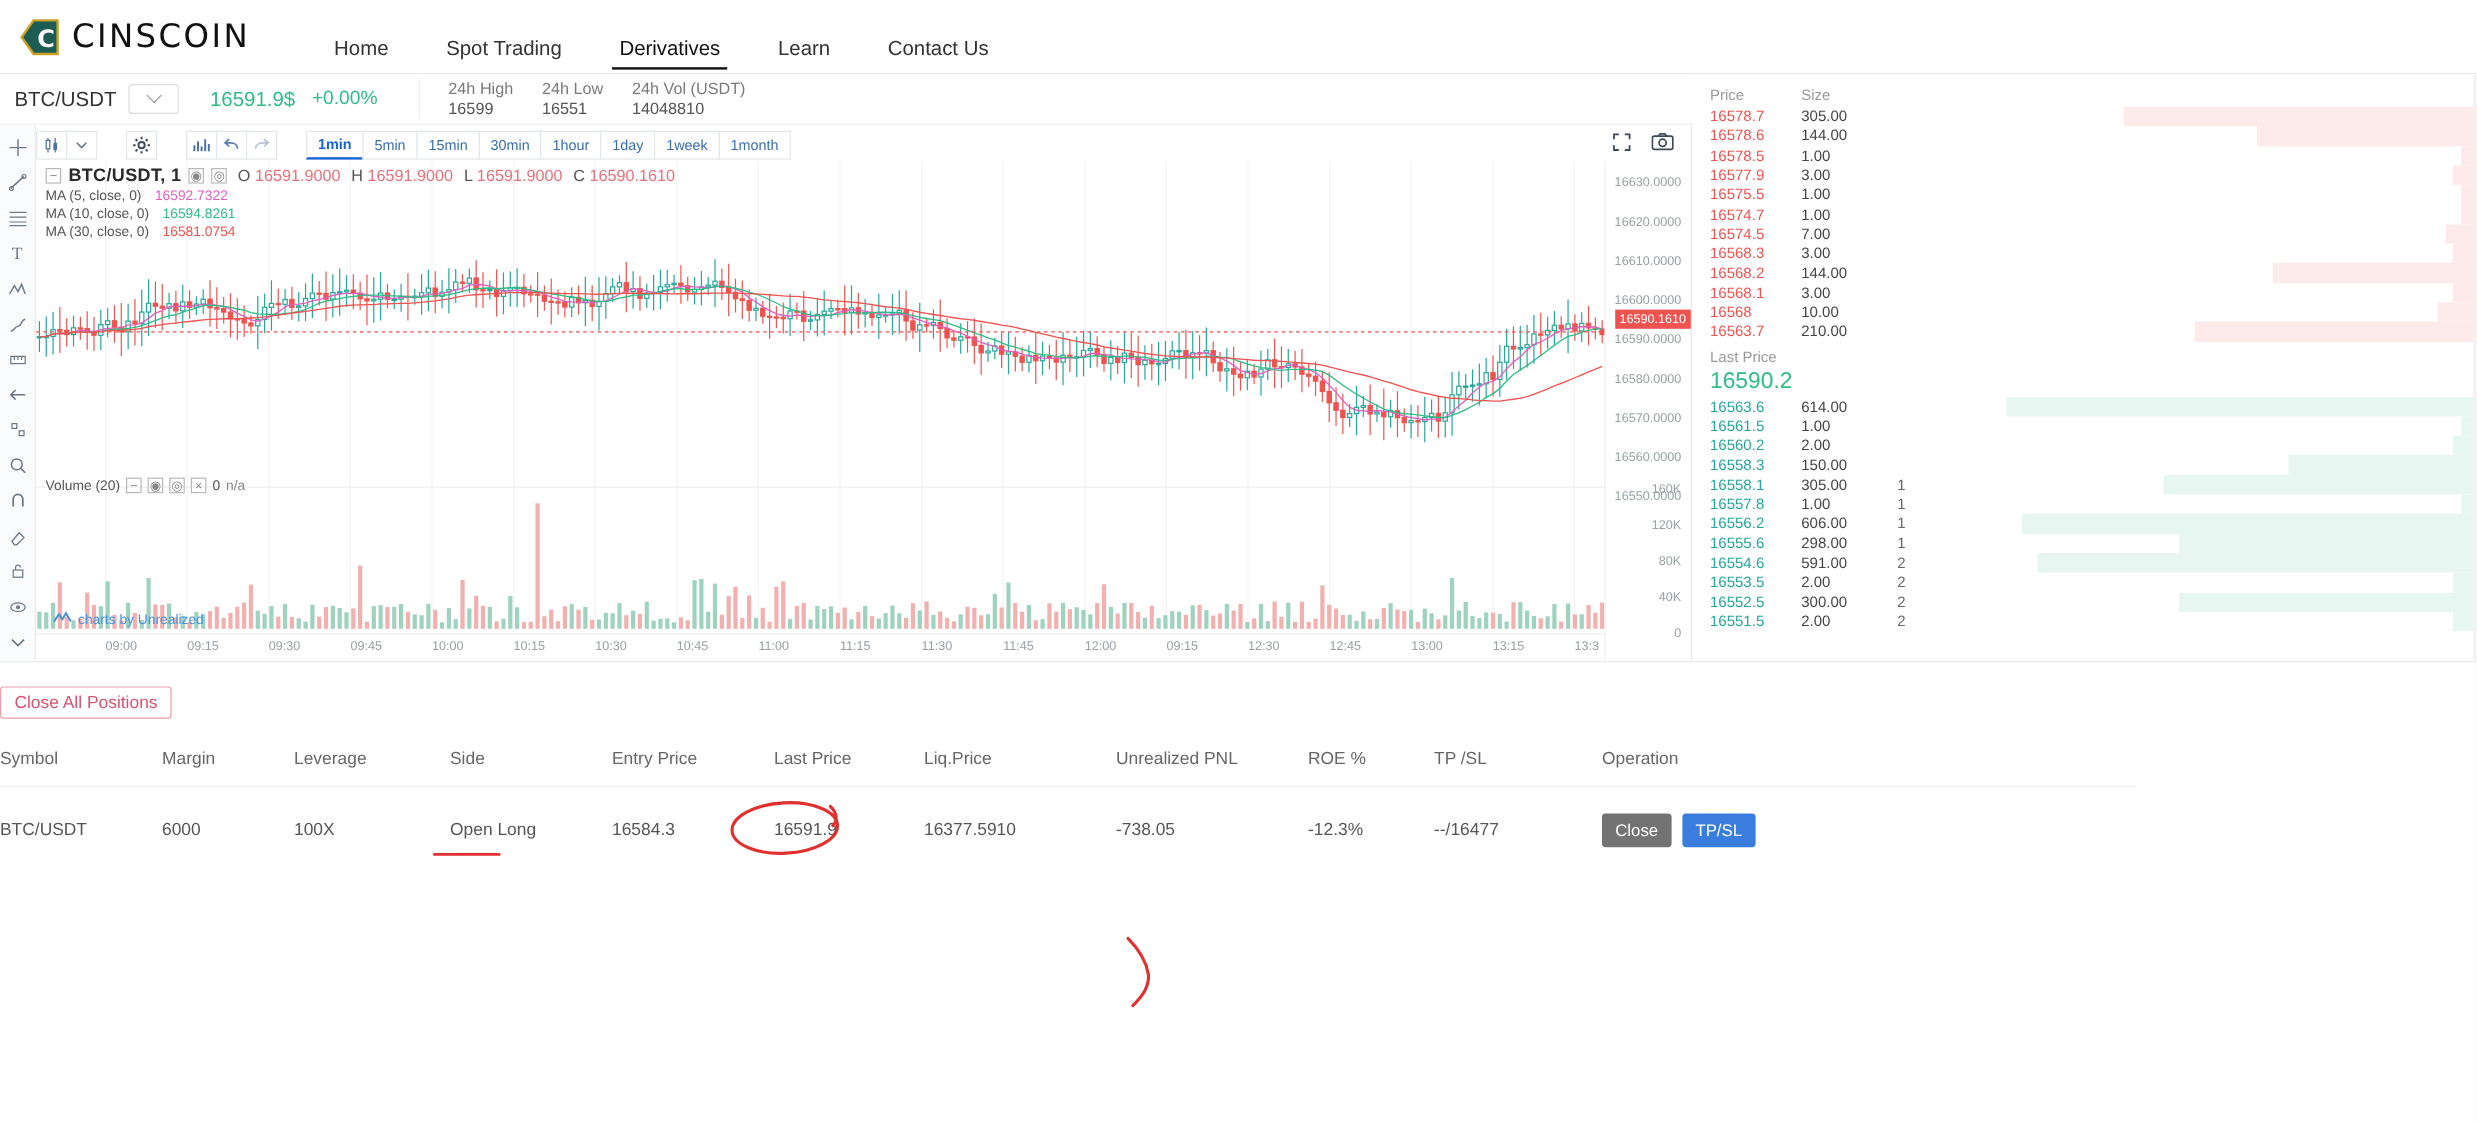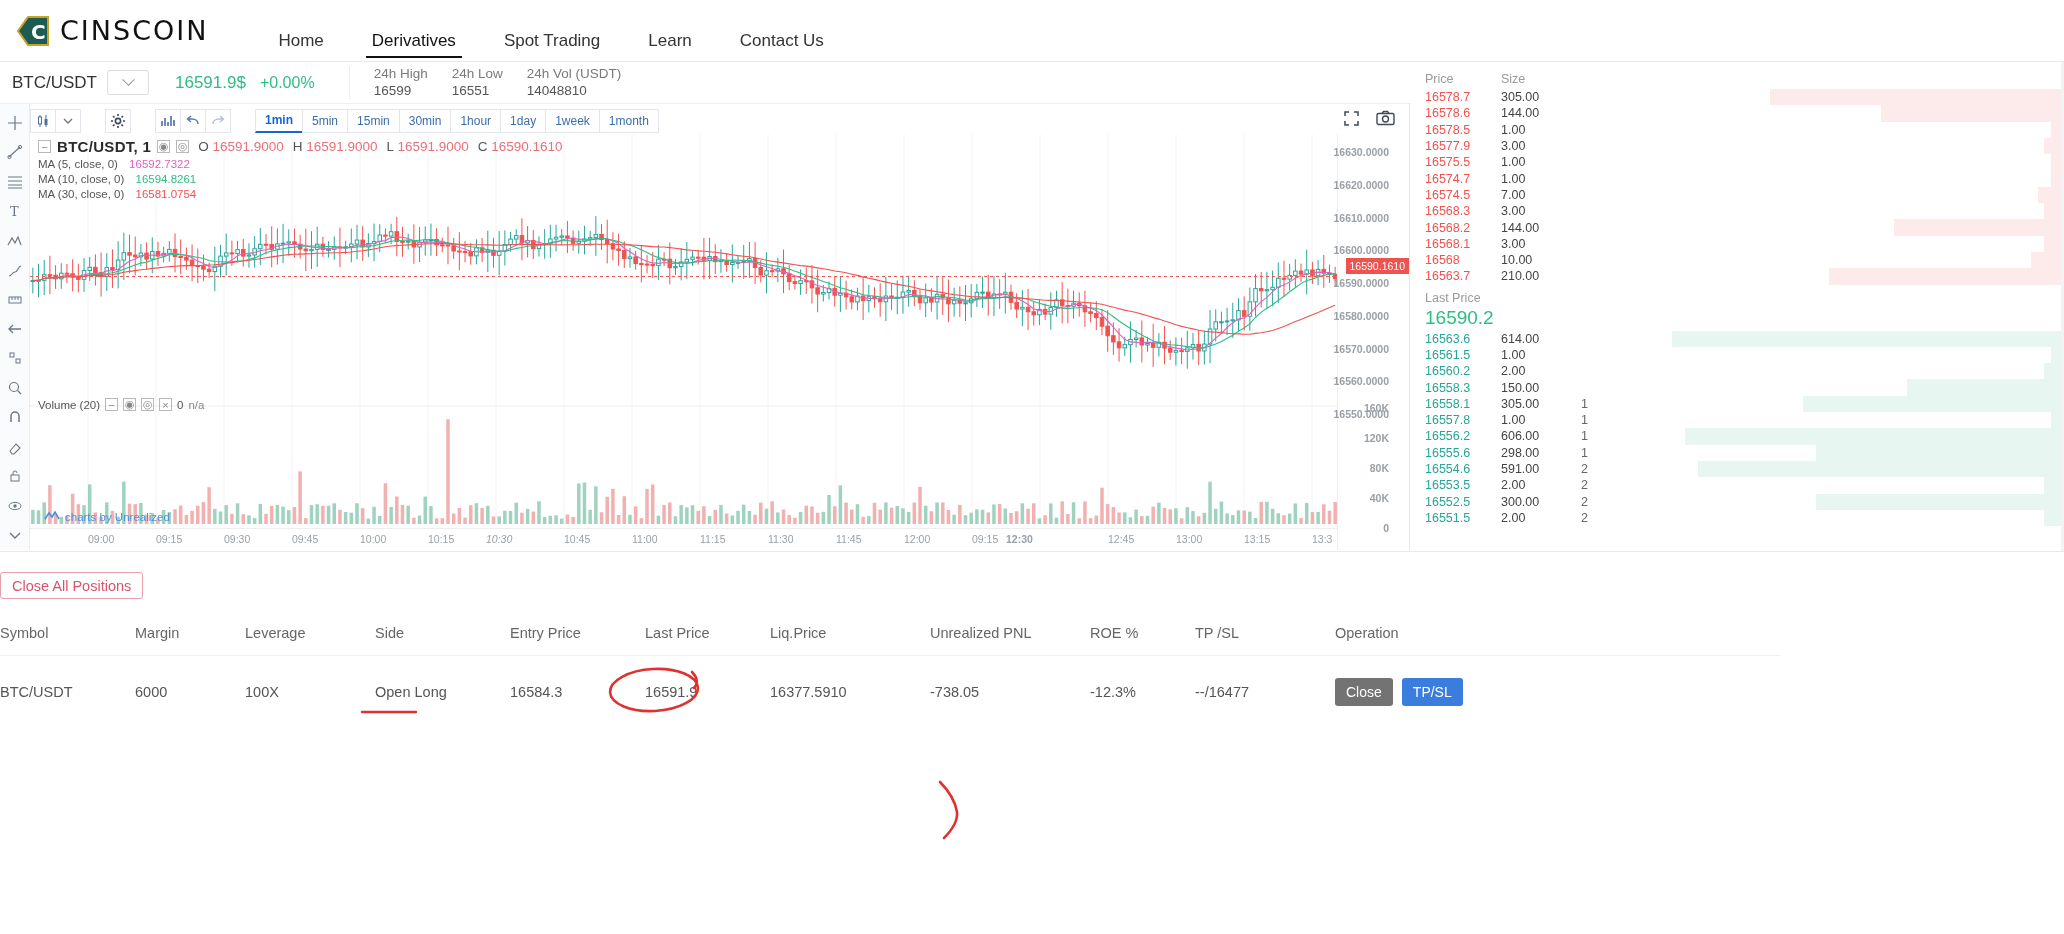--- a/index.html
+++ b/index.html
@@ -100,21 +100,21 @@
   .legend-title { font-weight: bold; color: #2a2a2a; font-size: 15px; letter-spacing: .3px; }
   .sq { width: 13px; height: 13px; border: 1px solid #b9b9b9; display:inline-flex;
         align-items:center; justify-content:center; color:#888; font-size:11px; }
   .ohlc { color: #e8707a; font-size: 13.5px; margin-left: 3px; }
   .ohlc b { color: #555; font-weight: normal; }
   .ma-row { font-size: 11.5px; color: #555; margin-top: 3px; }
   .ma-row span.v { margin-left: 8px; }
 
   .price-axis { position: absolute; right: 0; top: 0; width: 72px; height: 100%;
                 border-left: 1px solid #eee; }
-  .p-tick { position: absolute; right: 20px; font-size: 10.5px; color: #9aa0a6; font-weight: bold; }
+  .p-tick { position: absolute; right: 8px; font-size: 10.5px; color: #9aa0a6; }
   .cur-price-tag {
     position: absolute; right: 0; background: #ef5350; color: #fff;
     font-size: 10.5px; padding: 2px 4px; white-space: nowrap;
   }
   .time-axis { position: absolute; left: 0; right: 72px; bottom: 0; height: 22px;
                border-top: 1px solid #eee; }
   .t-tick { position: absolute; font-size: 10.5px; color: #9aa0a6; top: 4px; }
 
   .vol-legend { position: absolute; left: 8px; font-size: 11.5px; color: #555;
                 display: flex; align-items: center; gap: 5px; }
@@ -203,22 +203,22 @@
         <svg width="42" height="40" viewBox="0 0 42 40">
           <polygon points="4,20 14,6 34,6 34,34 14,34" fill="#1d5c52"></polygon>
           <polygon points="4,20 14,6 34,6 34,34 14,34" fill="none" stroke="#c9a227" stroke-width="2"></polygon>
           <text x="17" y="28" font-size="20" font-family="DejaVu Sans" fill="#ffffff" font-weight="bold">C</text>
         </svg>
       </span>
       <span class="logo-text">CINSCOIN</span>
     </div>
     <div class="nav-items">
       <div class="nav-item">Home</div>
+      <div class="nav-item">Spot Trading</div>
       <div class="nav-item active">Derivatives</div>
-      <div class="nav-item">Spot Trading</div>
       <div class="nav-item">Learn</div>
       <div class="nav-item">Contact Us</div>
     </div>
   </div>
 
   <div class="tickerbar">
     <span class="sym-name">BTC/USDT</span>
     <span class="sym-drop">
       <span class="chev"></span>
     </span>
@@ -1170,29 +1170,29 @@
           <div class="p-tick" style="top: 388px;">0</div>
         </div>
 
       <div class="time-axis">
           <div class="t-tick" style="left: 58px;">09:00</div>
           <div class="t-tick" style="left: 126px;">09:15</div>
           <div class="t-tick" style="left: 194px;">09:30</div>
           <div class="t-tick" style="left: 262px;">09:45</div>
           <div class="t-tick" style="left: 330px;">10:00</div>
           <div class="t-tick" style="left: 398px;">10:15</div>
-          <div class="t-tick" style="left: 456px; font-style: italic;">10:30</div>
+          <div class="t-tick" style="left: 466px;">10:30</div>
           <div class="t-tick" style="left: 534px;">10:45</div>
           <div class="t-tick" style="left: 602px;">11:00</div>
           <div class="t-tick" style="left: 670px;">11:15</div>
           <div class="t-tick" style="left: 738px;">11:30</div>
           <div class="t-tick" style="left: 806px;">11:45</div>
           <div class="t-tick" style="left: 874px;">12:00</div>
           <div class="t-tick" style="left: 942px;">09:15</div>
-          <div class="t-tick" style="left: 976px; font-weight: bold;">12:30</div>
+          <div class="t-tick" style="left: 1010px;">12:30</div>
           <div class="t-tick" style="left: 1078px;">12:45</div>
           <div class="t-tick" style="left: 1146px;">13:00</div>
           <div class="t-tick" style="left: 1214px;">13:15</div>
           <div class="t-tick" style="left: 1282px;">13:3</div>
         </div>
     </div>
   </div>
 
   <div class="orderbook">
     <div class="ob-head">

